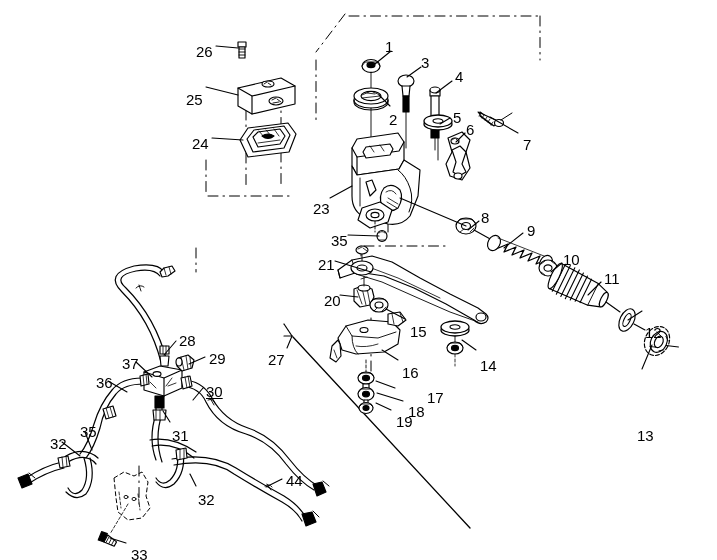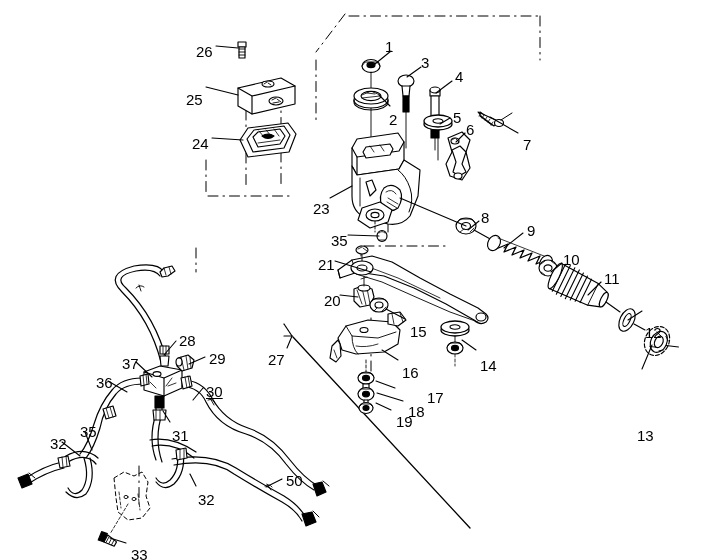--- a/index.html
+++ b/index.html
@@ -472,20 +472,20 @@
       <div class="callout-label" style="left: 192px; top: 136px;">24</div>
       <div class="callout-label" style="left: 186px; top: 84px; margin-top: 8px;">25</div>
       <div class="callout-label" style="left: 196px; top: 44px;">26</div>
       <div class="callout-label" style="left: 268px; top: 352px;">27</div>
       <div class="callout-label" style="left: 179px; top: 333px;">28</div>
       <div class="callout-label" style="left: 209px; top: 351px;">29</div>
       <div class="callout-label" style="left: 206px; top: 384px; text-decoration: underline;">30</div>
       <div class="callout-label" style="left: 172px; top: 428px;">31</div>
       <div class="callout-label" style="left: 50px; top: 436px;">32</div>
       <div class="callout-label" style="left: 131px; top: 547px;">33</div>
-      <div class="callout-label" style="left: 286px; top: 473px;">50</div>
+      <div class="callout-label" style="left: 286px; top: 473px;">44</div>
       <div class="callout-label" style="left: 80px; top: 424px;">35</div>
       <div class="callout-label" style="left: 96px; top: 375px;">36</div>
       <div class="callout-label" style="left: 122px; top: 356px;">37</div>
       <div class="callout-label" style="left: 198px; top: 492px;">32</div>
     </div>
 
 </div>
 
 </body></html>

